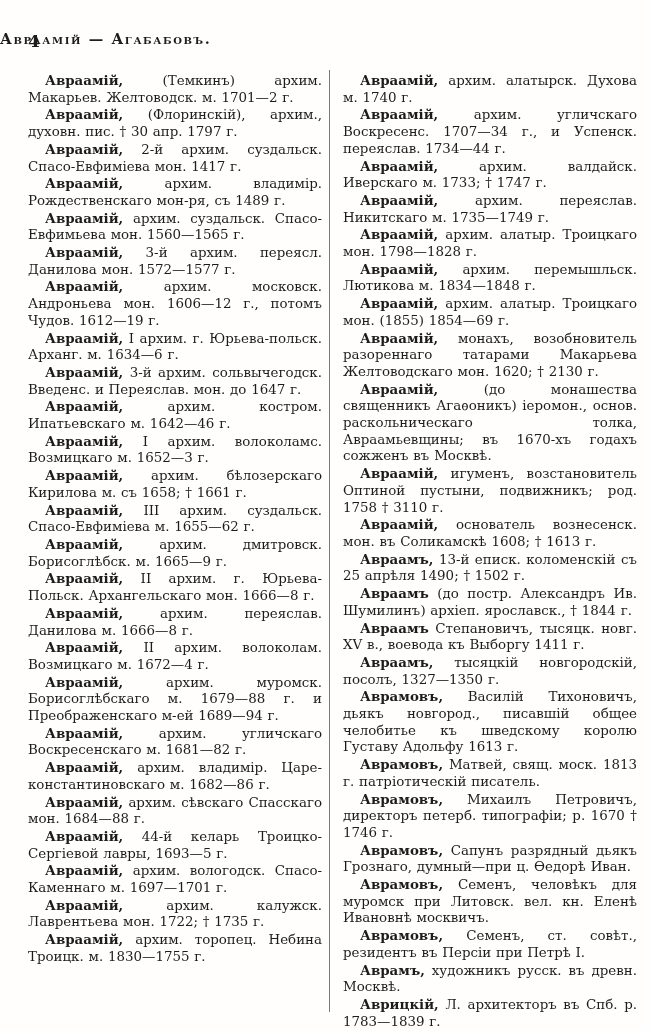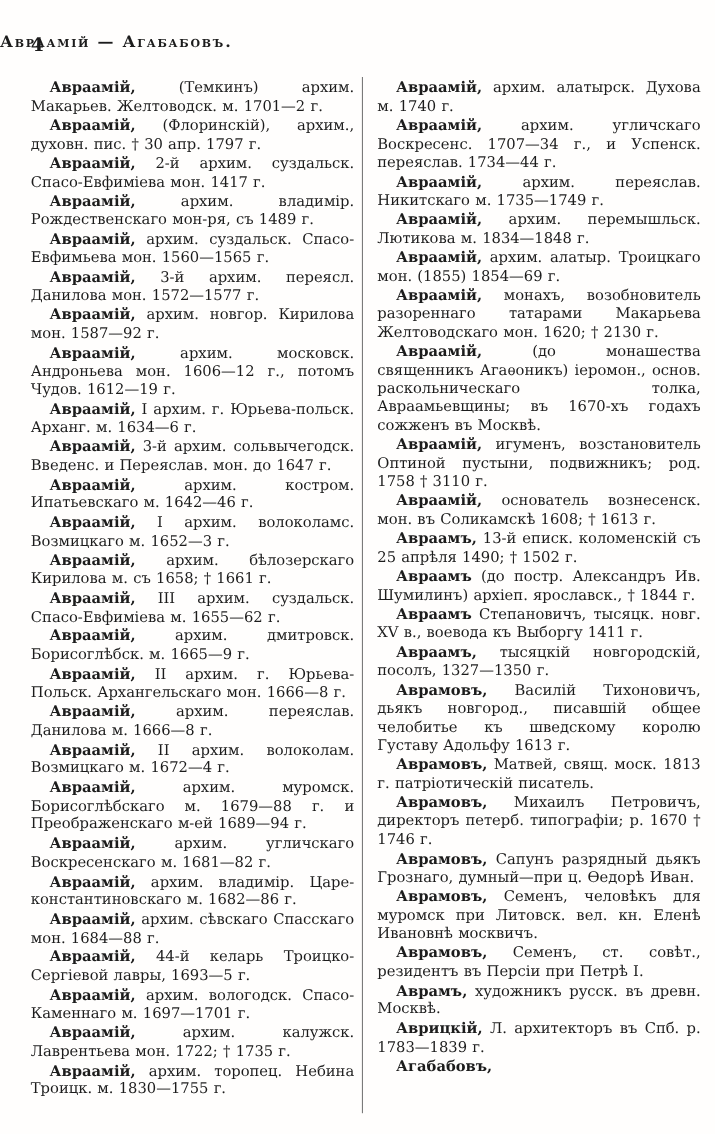--- a/index.html
+++ b/index.html
@@ -84,21 +84,20 @@
   <div class="column-divider"></div>
 
   <div class="columns">
     <div class="col col-left">
         <p class="entry"><b class="hw">Авраамій,</b> <span>(Темкинъ) архим. Макарьев. Желтоводск. м. 1701—2 г.</span></p>
         <p class="entry"><b class="hw">Авраамій,</b> <span>(Флоринскій), архим., духовн. пис. † 30 апр. 1797 г.</span></p>
         <p class="entry"><b class="hw">Авраамій,</b> <span>2-й архим. суздальск. Спасо-Евфиміева мон. 1417 г.</span></p>
         <p class="entry"><b class="hw">Авраамій,</b> <span>архим. владимір. Рождественскаго мон-ря, съ 1489 г.</span></p>
         <p class="entry"><b class="hw">Авраамій,</b> <span>архим. суздальск. Спасо-Евфимьева мон. 1560—1565 г.</span></p>
         <p class="entry"><b class="hw">Авраамій,</b> <span>3-й архим. переясл. Данилова мон. 1572—1577 г.</span></p>
-        <p class="entry"><b class="hw">Авраамій,</b> <span>архим. новгор. Кирилова мон. 1587—92 г.</span></p>
         <p class="entry"><b class="hw">Авраамій,</b> <span>архим. московск. Андроньева мон. 1606—12 г., потомъ Чудов. 1612—19 г.</span></p>
         <p class="entry"><b class="hw">Авраамій,</b> <span>I архим. г. Юрьева-польск. Арханг. м. 1634—6 г.</span></p>
         <p class="entry"><b class="hw">Авраамій,</b> <span>3-й архим. сольвычегодск. Введенс. и Переяслав. мон. до 1647 г.</span></p>
         <p class="entry"><b class="hw">Авраамій,</b> <span>архим. костром. Ипатьевскаго м. 1642—46 г.</span></p>
         <p class="entry"><b class="hw">Авраамій,</b> <span>I архим. волоколамс. Возмицкаго м. 1652—3 г.</span></p>
         <p class="entry"><b class="hw">Авраамій,</b> <span>архим. бѣлозерскаго Кирилова м. съ 1658; † 1661 г.</span></p>
         <p class="entry"><b class="hw">Авраамій,</b> <span>III архим. суздальск. Спасо-Евфиміева м. 1655—62 г.</span></p>
         <p class="entry"><b class="hw">Авраамій,</b> <span>архим. дмитровск. Борисоглѣбск. м. 1665—9 г.</span></p>
         <p class="entry"><b class="hw">Авраамій,</b> <span>II архим. г. Юрьева-Польск. Архангельскаго мон. 1666—8 г.</span></p>
         <p class="entry"><b class="hw">Авраамій,</b> <span>архим. переяслав. Данилова м. 1666—8 г.</span></p>
@@ -108,21 +107,23 @@
         <p class="entry"><b class="hw">Авраамій,</b> <span>архим. владимір. Царе-константиновскаго м. 1682—86 г.</span></p>
         <p class="entry"><b class="hw">Авраамій,</b> <span>архим. сѣвскаго Спасскаго мон. 1684—88 г.</span></p>
         <p class="entry"><b class="hw">Авраамій,</b> <span>44-й келарь Троицко-Сергіевой лавры, 1693—5 г.</span></p>
         <p class="entry"><b class="hw">Авраамій,</b> <span>архим. вологодск. Спасо-Каменнаго м. 1697—1701 г.</span></p>
         <p class="entry"><b class="hw">Авраамій,</b> <span>архим. калужск. Лаврентьева мон. 1722; † 1735 г.</span></p>
         <p class="entry"><b class="hw">Авраамій,</b> <span>архим. торопец. Небина Троицк. м. 1830—1755 г.</span></p>
       </div>
     <div class="col col-right">
         <p class="entry"><b class="hw">Авраамій,</b> <span>архим. алатырск. Духова м. 1740 г.</span></p>
         <p class="entry"><b class="hw">Авраамій,</b> <span>архим. угличскаго Воскресенс. 1707—34 г., и Успенск. переяслав. 1734—44 г.</span></p>
+        <p class="entry"><b class="hw">Авраамій,</b> <span>архим. валдайск. Иверскаго м. 1733; † 1747 г.</span></p>
         <p class="entry"><b class="hw">Авраамій,</b> <span>архим. переяслав. Никитскаго м. 1735—1749 г.</span></p>
+        <p class="entry"><b class="hw">Авраамій,</b> <span>архим. алатыр. Троицкаго мон. 1798—1828 г.</span></p>
         <p class="entry"><b class="hw">Авраамій,</b> <span>архим. перемышльск. Лютикова м. 1834—1848 г.</span></p>
         <p class="entry"><b class="hw">Авраамій,</b> <span>архим. алатыр. Троицкаго мон. (1855) 1854—69 г.</span></p>
         <p class="entry"><b class="hw">Авраамій,</b> <span>монахъ, возобновитель разореннаго татарами Макарьева Желтоводскаго мон. 1620; † 2130 г.</span></p>
         <p class="entry"><b class="hw">Авраамій,</b> <span>(до монашества священникъ Агаѳоникъ) іеромон., основ. раскольническаго толка, Авраамьевщины; въ 1670-хъ годахъ сожженъ въ Москвѣ.</span></p>
         <p class="entry"><b class="hw">Авраамій,</b> <span>игуменъ, возстановитель Оптиной пустыни, подвижникъ; род. 1758 † 3110 г.</span></p>
         <p class="entry"><b class="hw">Авраамій,</b> <span>основатель вознесенск. мон. въ Соликамскѣ 1608; † 1613 г.</span></p>
         <p class="entry"><b class="hw">Авраамъ,</b> <span>13-й еписк. коломенскій съ 25 апрѣля 1490; † 1502 г.</span></p>
         <p class="entry"><b class="hw">Авраамъ</b> <span>(до постр. Александръ Ив. Шумилинъ) архіеп. ярославск., † 1844 г.</span></p>
         <p class="entry"><b class="hw">Авраамъ</b> <span>Степановичъ, тысяцк. новг. XV в., воевода къ Выборгу 1411 г.</span></p>
         <p class="entry"><b class="hw">Авраамъ,</b> <span>тысяцкій новгородскій, посолъ, 1327—1350 г.</span></p>

